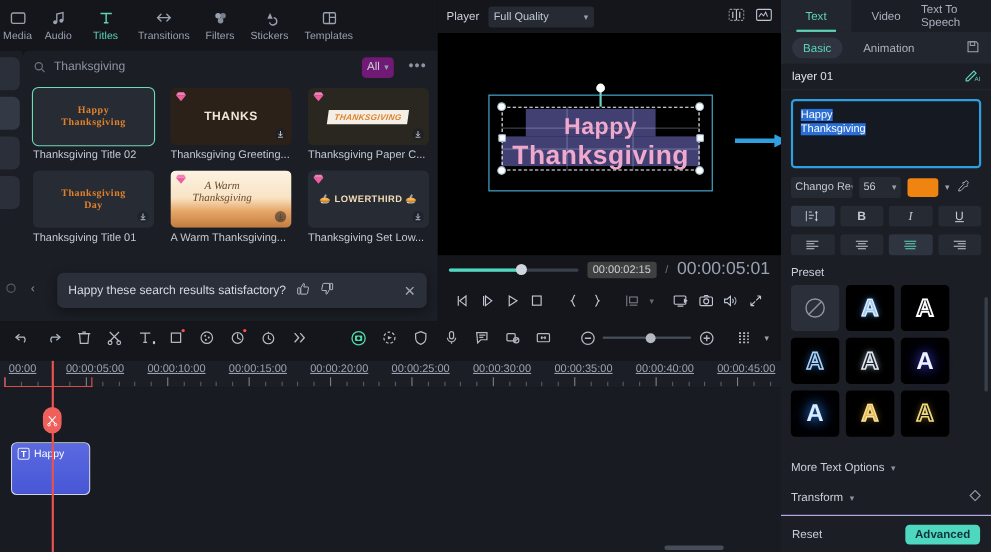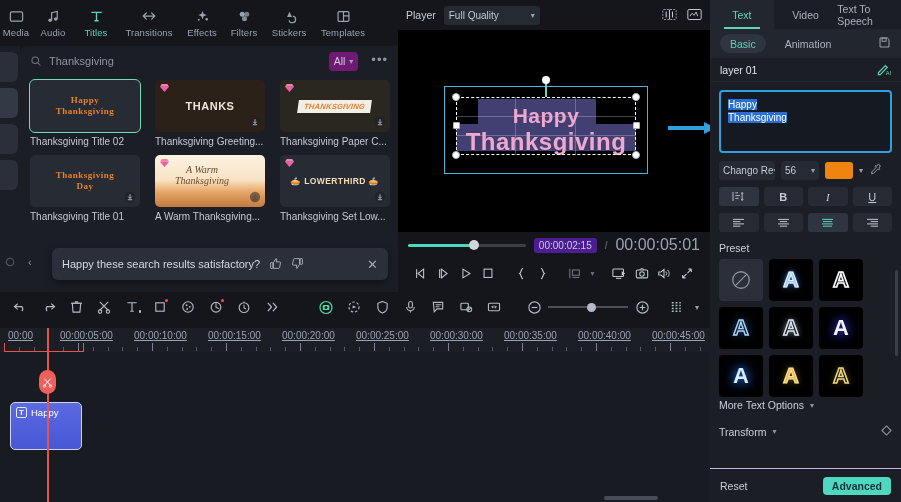--- a/index.html
+++ b/index.html
@@ -106,21 +106,21 @@
   .gridlines { position:absolute; inset:0; }
   .gridlines i { position:absolute; background:rgba(180,200,230,.35); }
   .bluearrow { position:absolute; left:668px; top:122px; width:48px; height:12px; }
 
   .transport { position:absolute; left:0; top:232px; width:312px; height:60px; }
   .trow1 { display:flex; align-items:center; height:26px; padding:0 10px; gap:8px;}
   .slider { position:relative; flex:1; height:3px; background:#3a4049; border-radius:2px; }
   .slider .fill { position:absolute; left:0;top:0;height:3px;width:56%;background:#4fd8c0;border-radius:2px;}
   .slider .knob { position:absolute; left:56%; top:-3.5px; margin-left:-5px; width:10px;height:10px;
                   border-radius:50%; background:#cfd6de; }
-  .tc { font-size:10px; color:#c9ced8; background:#4c1d95; padding:2px 5px; border-radius:3px;}
+  .tc { font-size:10px; color:#c9ced8; background:#404040; padding:2px 5px; border-radius:3px;}
   .tcsep { font-size:10px; color:#6c7482;}
   .tc2 { font-size:16px; color:#9aa2b0;}
   .trow2 { display:flex; align-items:center; height:30px; padding:0 12px; gap:0;}
   .tbtn { width:26px; height:26px; display:flex; align-items:center; justify-content:center;
           color:#c0c6d0; cursor:pointer;}
   .sp { flex:0 0 10px; }
   .spx { flex:1; }
 
   
   .right { position:absolute; left:710px; top:0; width:191px; height:502px; background:#1b1e25; }
@@ -168,21 +168,21 @@
 
   .seclbl { padding:10px 9px 5px 9px; font-size:10.5px; color:#c9ced8;}
   .presets { display:grid; grid-template-columns:repeat(3,44px); gap:6px; padding:0 9px;}
   .pre { width:44px; height:42px; border-radius:4px; background:#000; display:flex;
          align-items:center; justify-content:center; font-weight:bold; font-size:22px;
          font-family:"Liberation Sans",sans-serif; cursor:pointer;}
   .pre.none { background:#2a2f39; }
   .scrollbar { position:absolute; right:3px; top:270px; width:3px; height:86px; background:#3a4049;
                border-radius:2px;}
 
-  .optrow { display:flex; align-items:center; padding:2px 9px 0 9px; font-size:10.5px;
+  .optrow { display:flex; align-items:center; padding:22px 9px 0 9px; font-size:10.5px;
             color:#c9ced8; cursor:pointer; gap:6px;}
   .optrow .car { color:#8d94a1; font-size:8px;}
   .optrow .dia { margin-left:auto; color:#8d94a1;}
   .footer { position:absolute; left:0; bottom:0; width:191px; height:34px; display:flex;
             align-items:center; padding:0 10px; border-top:1px solid #c4b5fd;}
   .resetbtn { font-size:10.5px; color:#c9ced8; cursor:pointer;}
   .advbtn { margin-left:auto; background:#4fd8c0; color:#11343c; font-size:10.5px; font-weight:bold;
             padding:3px 9px; border-radius:4px; cursor:pointer;}
 
   
@@ -254,28 +254,20 @@
       <svg width="15" height="15" viewBox="0 0 16 16">
           <path d="M2.5 3.5h11M8 3.5v9M5.8 12.5h4.4" fill="none" stroke="currentColor" stroke-width="1.4"></path>
         </svg>
       <span class="lbl">Titles</span>
     </div>
     <div class="navtab w4">
       <svg width="16" height="15" viewBox="0 0 18 16">
           <path d="M6 4L2.5 7.5 6 11M12 4l3.5 3.5L12 11M3 7.5h12" fill="none" stroke="currentColor" stroke-width="1.4" stroke-linecap="round"></path>
         </svg>
       <span class="lbl">Transitions</span>
-    </div>
-    <div class="navtab w5">
-      <svg width="15" height="15" viewBox="0 0 16 16">
-          <path d="M8 2l1.3 3.2L12.5 6.5 9.3 7.8 8 11 6.7 7.8 3.5 6.5 6.7 5.2z" fill="currentColor"></path>
-          <circle cx="12.5" cy="11" r="1.3" fill="currentColor"></circle>
-          <circle cx="4" cy="11.5" r="1" fill="currentColor"></circle>
-        </svg>
-      <span class="lbl">Effects</span>
     </div>
     <div class="navtab w6">
       <svg width="15" height="15" viewBox="0 0 16 16">
           <circle cx="5.6" cy="5.6" r="2.7" fill="currentColor"></circle>
           <circle cx="10.4" cy="5.6" r="2.7" fill="currentColor" opacity=".75"></circle>
           <circle cx="8" cy="10.4" r="2.7" fill="currentColor" opacity=".85"></circle>
         </svg>
       <span class="lbl">Filters</span>
     </div>
     <div class="navtab w7">

